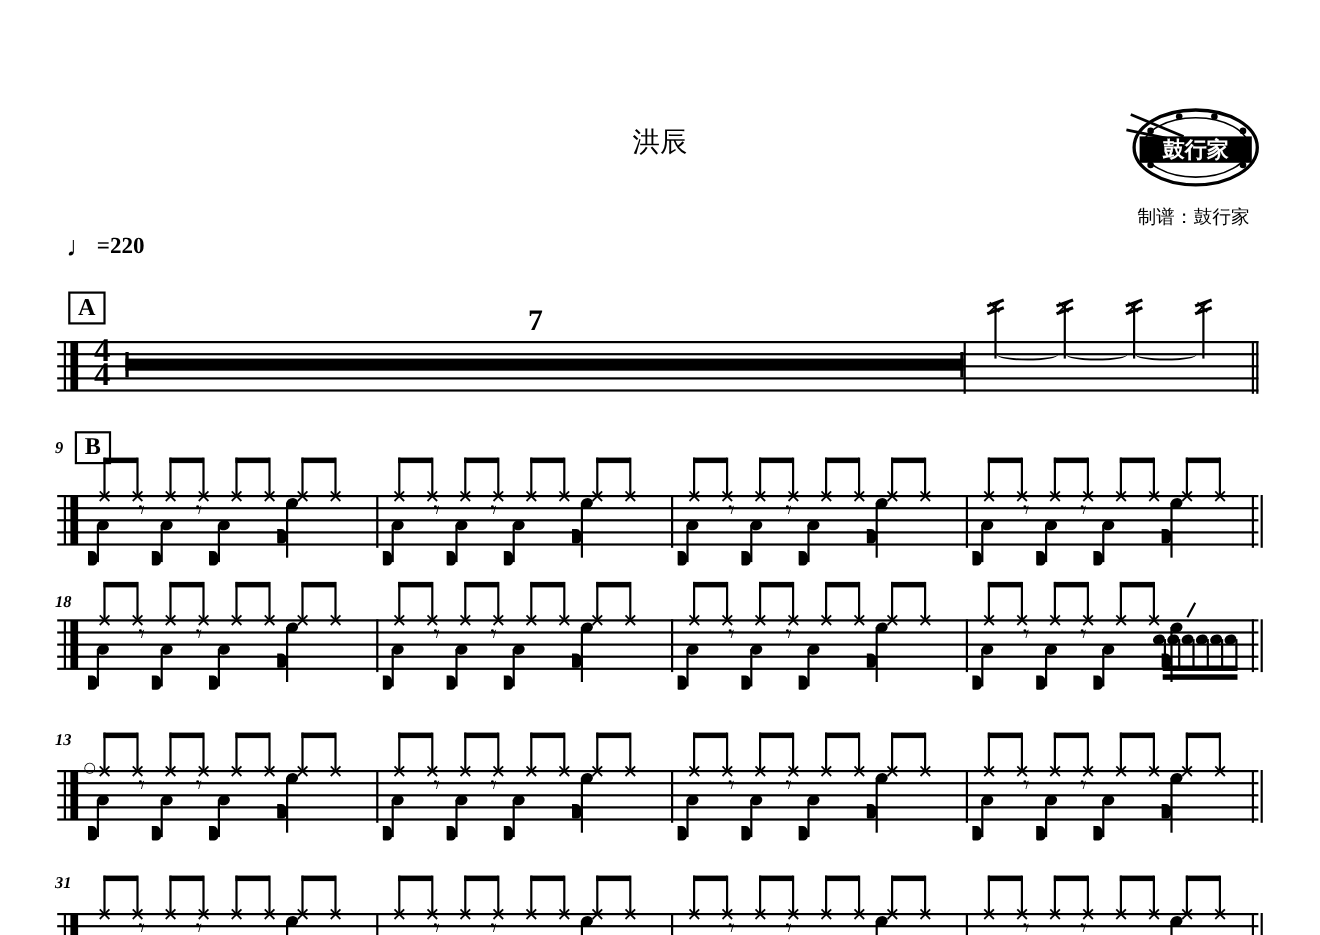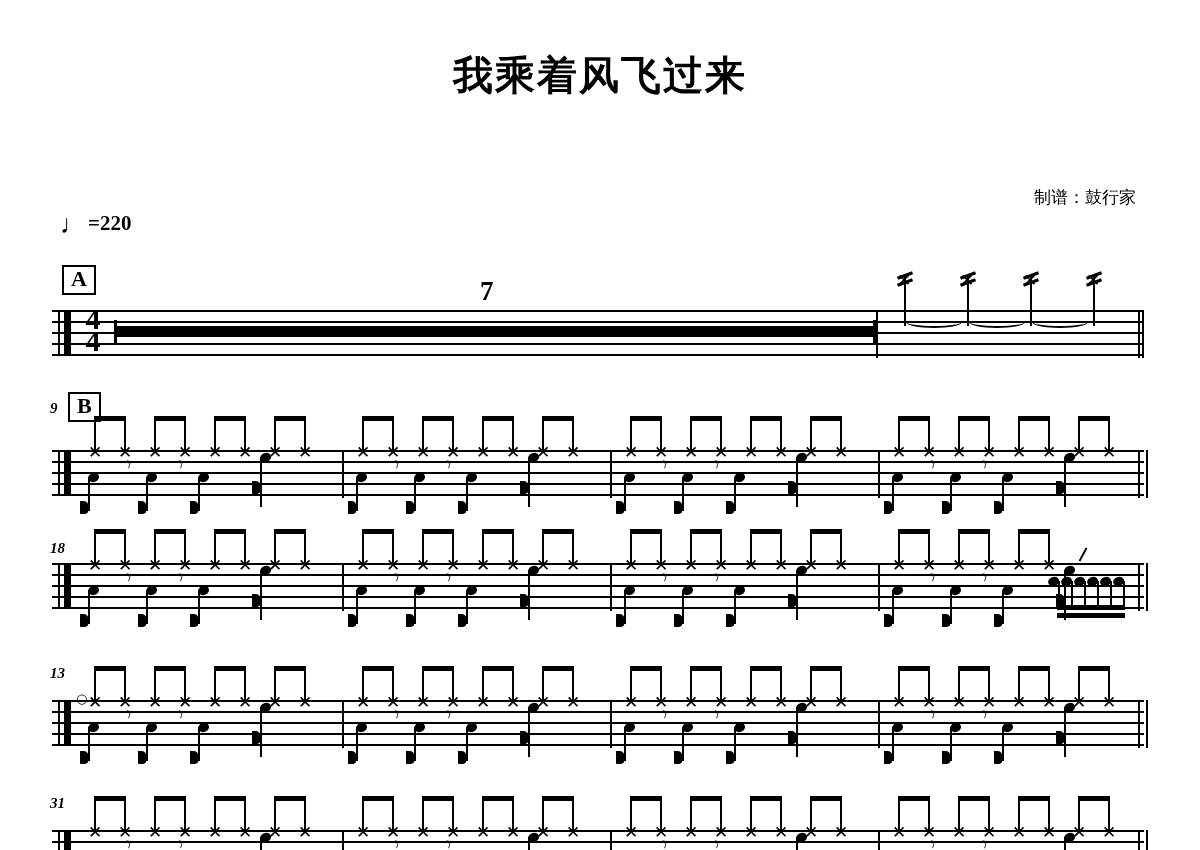--- a/index.html
+++ b/index.html
@@ -217,22 +217,38 @@
     height: 15px;
     background: #000;
     transform: rotate(28deg);
   }
 </style>
 </head>
 <body>
 
 <div class="sheet">
 
-  <div class="title">我乘着风飞过来</div>
-
+  <div class="composer">洪辰</div>
+
+  <div class="logo-wrap">
+    <svg width="150" height="80" viewBox="0 0 150 80">
+      <ellipse cx="75" cy="40" rx="56" ry="34" fill="none" stroke="#000" stroke-width="3"></ellipse>
+      <ellipse cx="75" cy="40" rx="48" ry="27" fill="none" stroke="#000" stroke-width="1.5"></ellipse>
+      <circle cx="34" cy="25" r="3" fill="#000"></circle>
+      <circle cx="60" cy="12" r="3" fill="#000"></circle>
+      <circle cx="92" cy="12" r="3" fill="#000"></circle>
+      <circle cx="118" cy="25" r="3" fill="#000"></circle>
+      <circle cx="34" cy="56" r="3" fill="#000"></circle>
+      <circle cx="118" cy="56" r="3" fill="#000"></circle>
+      <line x1="16" y1="10" x2="64" y2="30" stroke="#000" stroke-width="2.5"></line>
+      <line x1="12" y1="24" x2="60" y2="34" stroke="#000" stroke-width="2.5"></line>
+      <rect x="24" y="30" width="102" height="24" fill="#000"></rect>
+      <text x="75" y="49" font-family="DejaVu Sans, sans-serif" font-size="20" font-weight="700" fill="#fff" text-anchor="middle">鼓行家</text>
+    </svg>
+  </div>
   <div class="logo-credit">制谱：鼓行家</div>
 
   <div class="tempo">
     <span class="note-glyph">♩</span>
     <span>=220</span>
   </div>
 
   <div class="rehearsal" style="top:265px;left:62px;">A</div>
   <div class="system" style="top:310px;height:60px;">
     <div class="staff">

